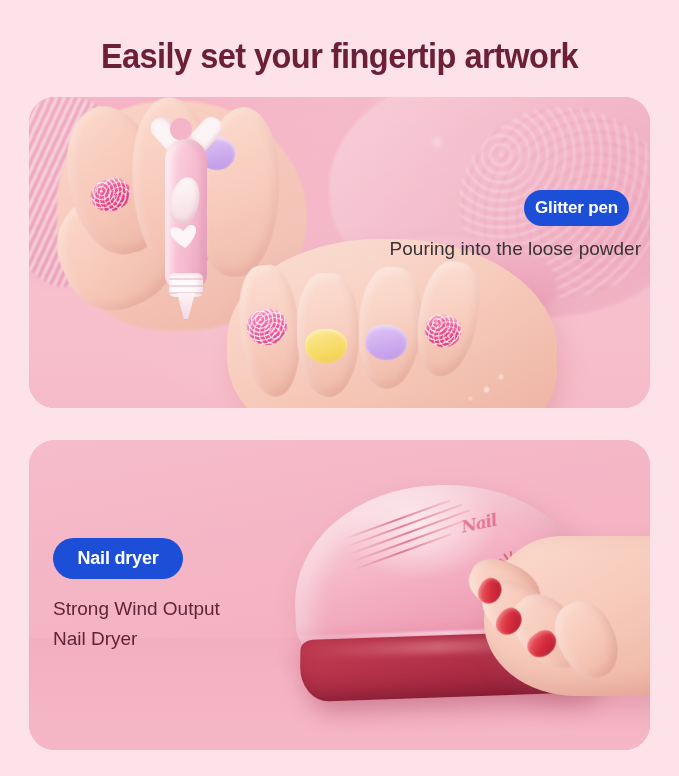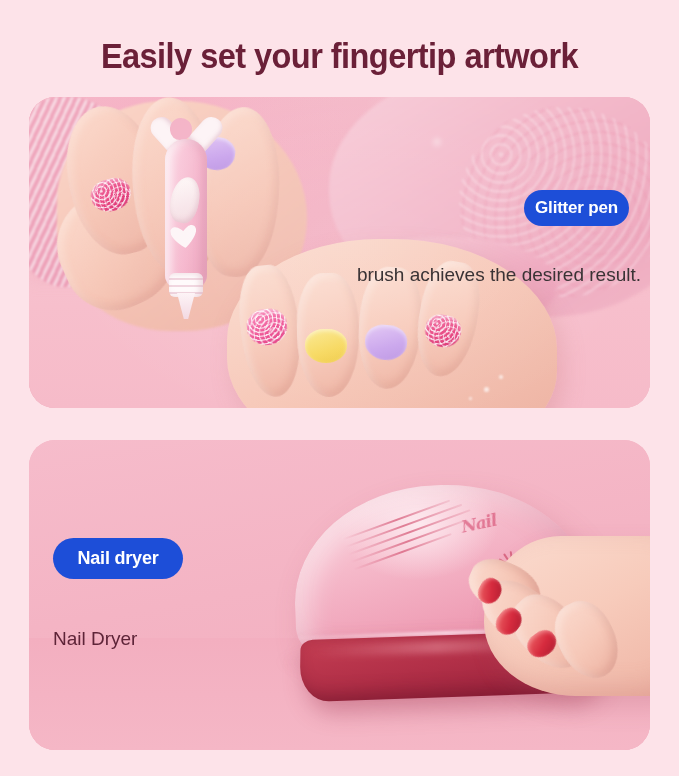--- a/index.html
+++ b/index.html
@@ -498,22 +498,21 @@
     <div class="glitter-fleck" style="left:470px; top:278px; width:4px; height:4px;"></div>
     <div class="glitter-fleck" style="left:440px; top:300px; width:3px; height:3px;"></div>
 
     <div class="photo-glow"></div>
   </div>
 </div>
 
 <div class="badge" id="badge-glitter-pen">Glitter pen</div>
 
 <div class="caption-glitter">
-  <br>
-  <span>brush achieves the desired result.</span>
+  <span>Pouring into the loose powder</span><br>
 </div>
 
 <div class="card" id="card-dryer">
 
   <div class="photo2">
     <div class="photo2-surface"></div>
 
     <div class="dryer-shadow"></div>
 
     <div class="dryer">
@@ -545,15 +544,15 @@
     <div class="h2f h2f4"></div>
     <div class="nail-red nr1"></div>
     <div class="nail-red nr2"></div>
     <div class="nail-red nr3"></div>
   </div>
 </div>
 
 <div class="badge" id="badge-nail-dryer">Nail dryer</div>
 
 <div class="caption-dryer">
-  <br>
+  <span>Strong Wind Output</span><br>
   <span>Nail Dryer</span>
 </div>
 
 </body></html>

